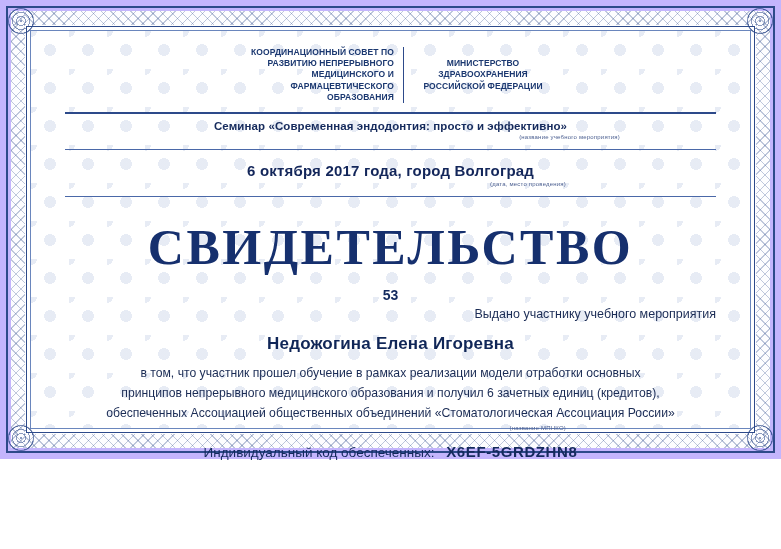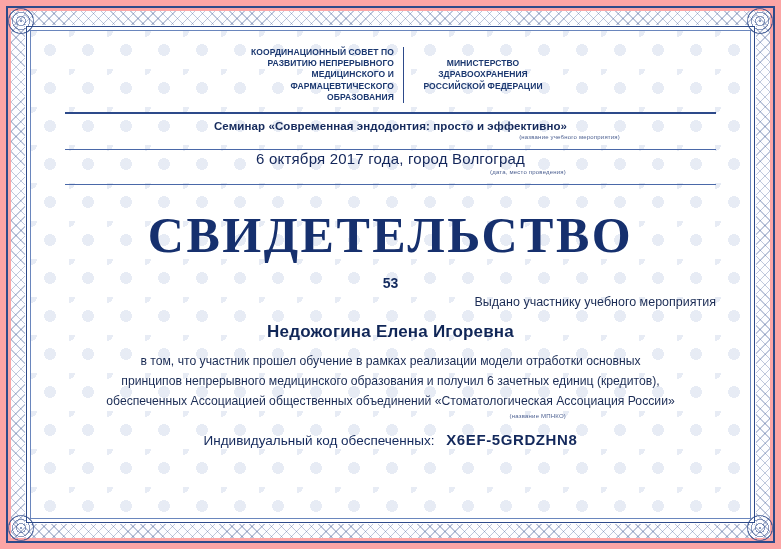--- a/index.html
+++ b/index.html
@@ -10,23 +10,23 @@
   body {
     width: 781px;
     height: 549px;
     font-family: "Liberation Sans", sans-serif;
     overflow: hidden;
   }
 
   #certificate {
     position: relative;
     width: 781px;
-    height: 549px;
-    box-sizing: border-box;
-    background: #fca5a5;
+    height: 459px;
+    box-sizing: border-box;
+    background: #c4b5fd;
   }
 
   
   .border-outer {
     position: absolute;
     left: 6px;
     top: 6px;
     right: 6px;
     bottom: 6px;
     border: 2px solid #2d4a8a;
@@ -158,23 +158,23 @@
   }
   .caption {
     font-size: 6px;
     color: #4b5f90;
     letter-spacing: 0.2px;
     margin-top: 2px;
     margin-bottom: 2px;
   }
   .date-place {
     font-size: 15px;
-    font-weight: normal;
+    font-weight: bold;
     color: #13265a;
-    margin-top: 0;
+    margin-top: 12px;
     letter-spacing: 0.2px;
   }
   .caption.right-align {
     text-align: right;
     padding-right: 96px;
   }
   .caption.right-align2 {
     text-align: right;
     padding-right: 150px;
   }

